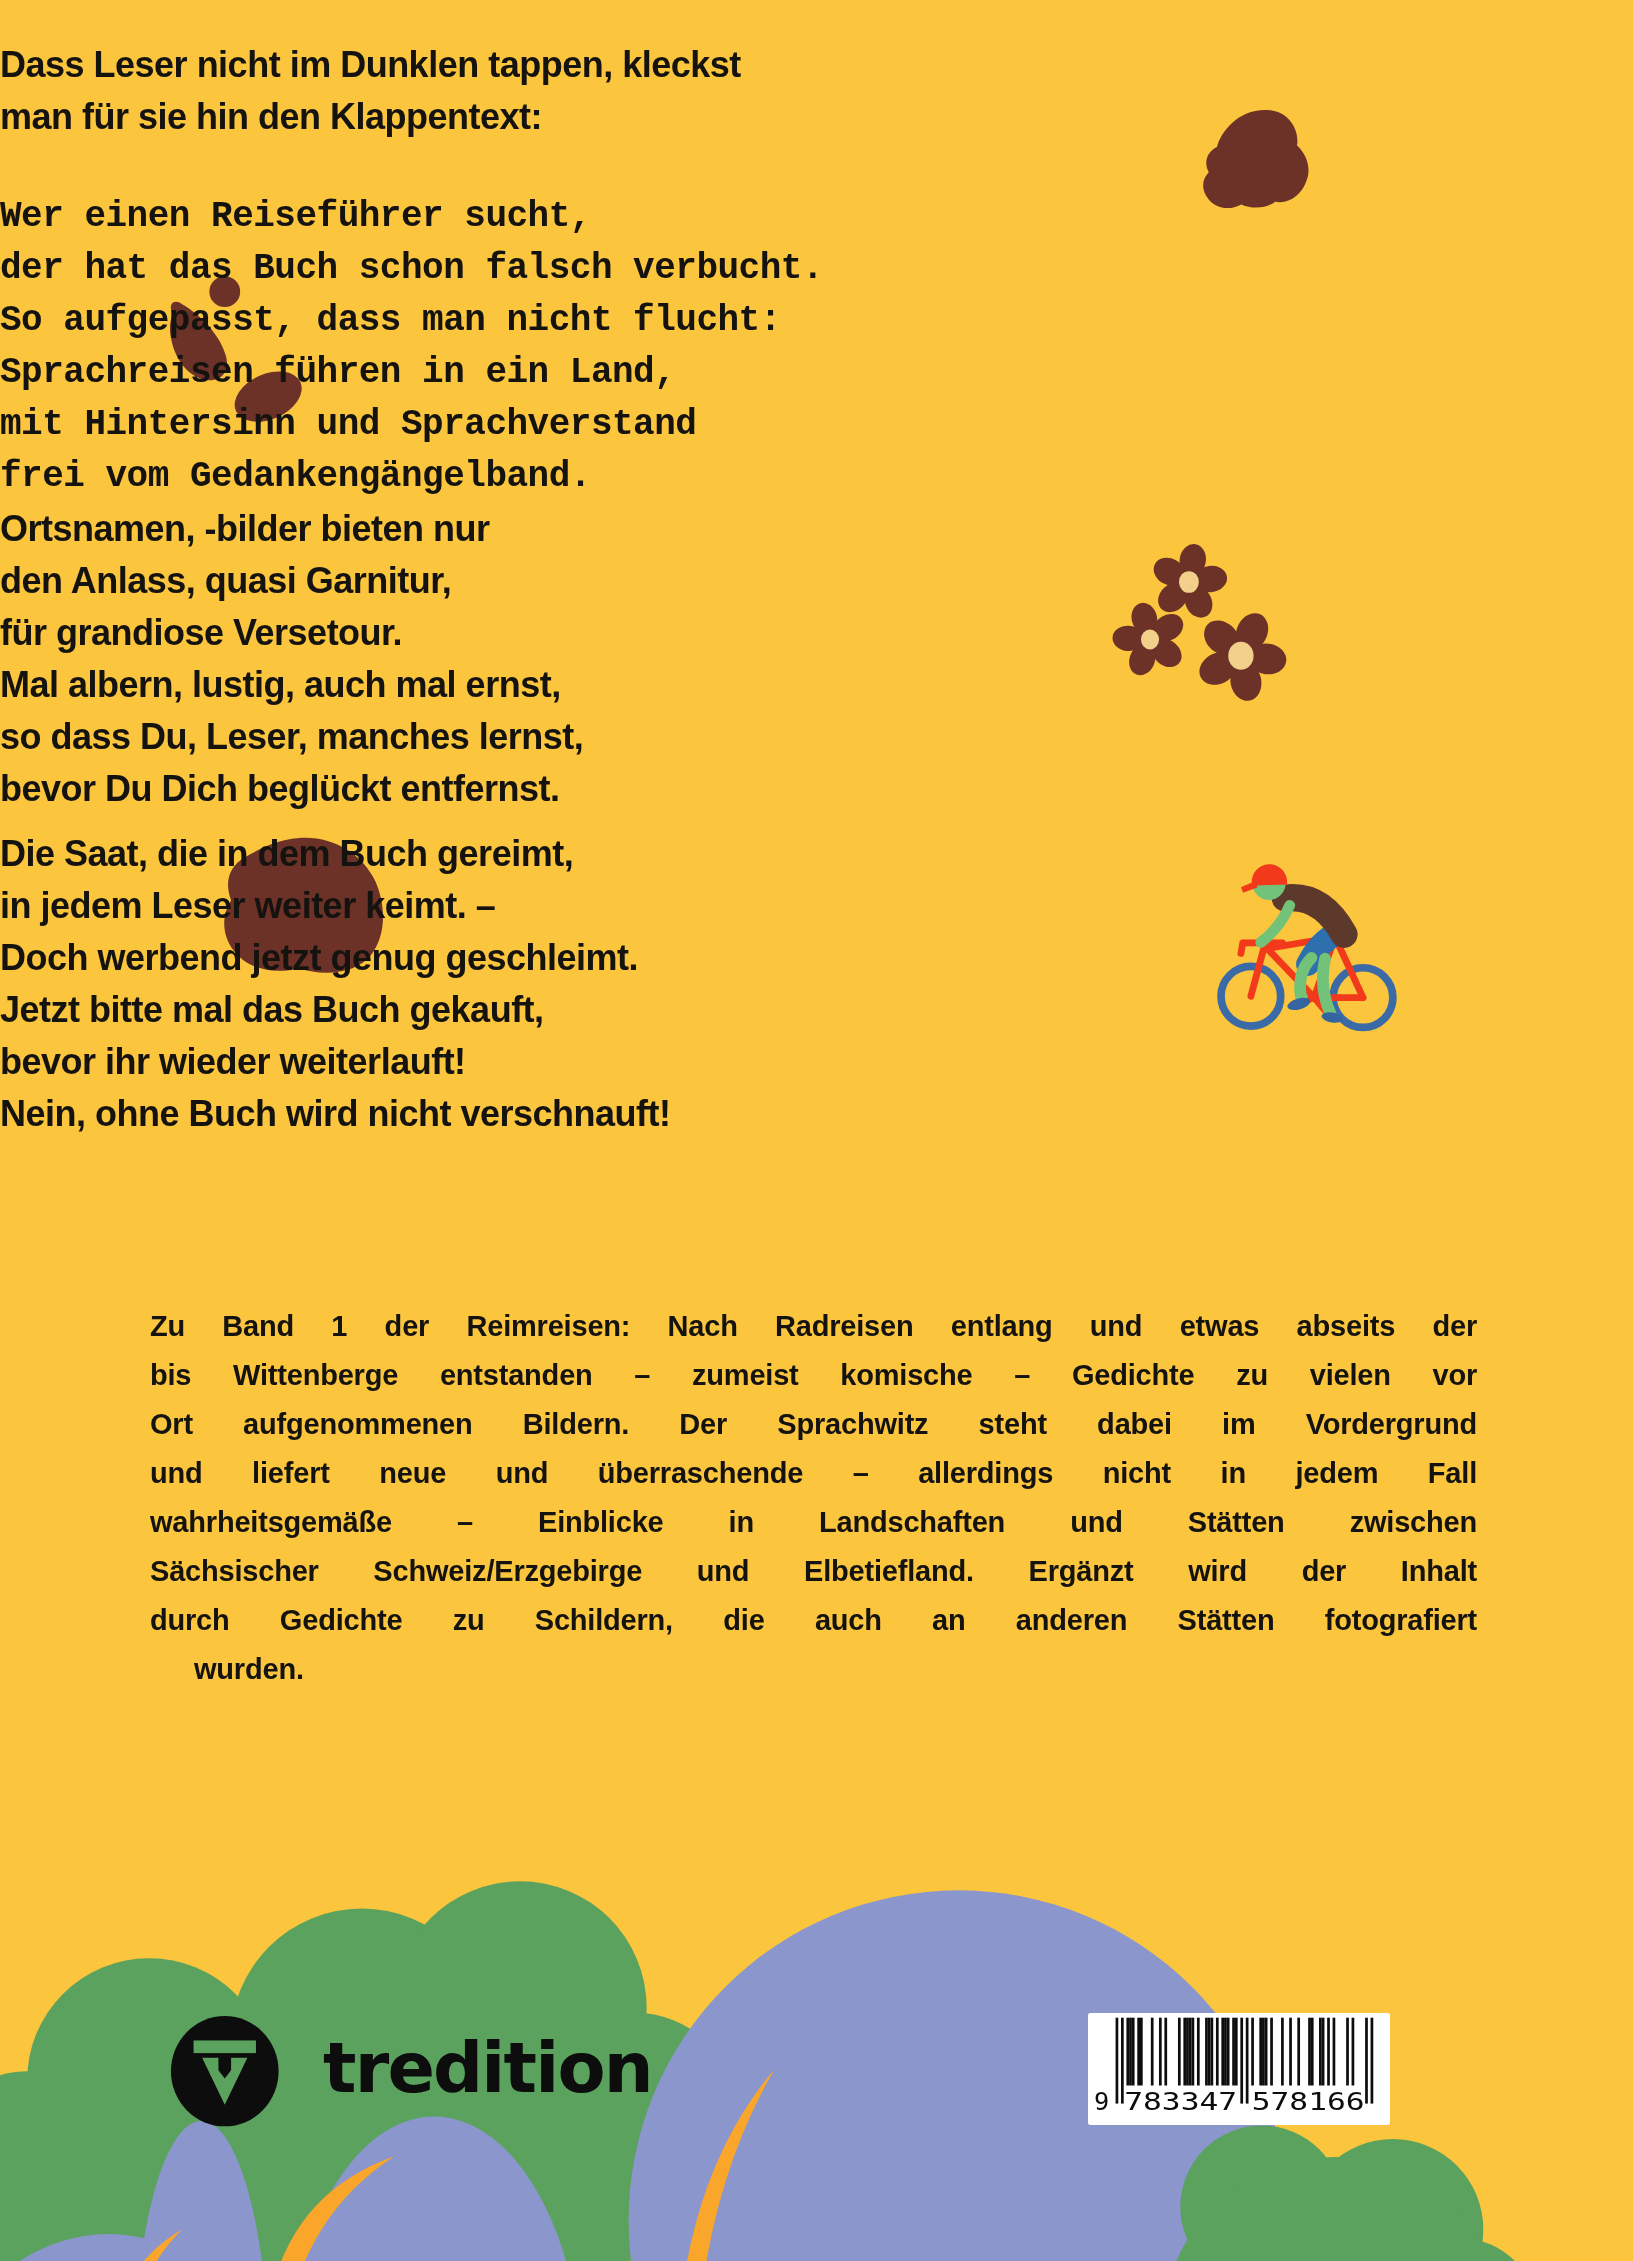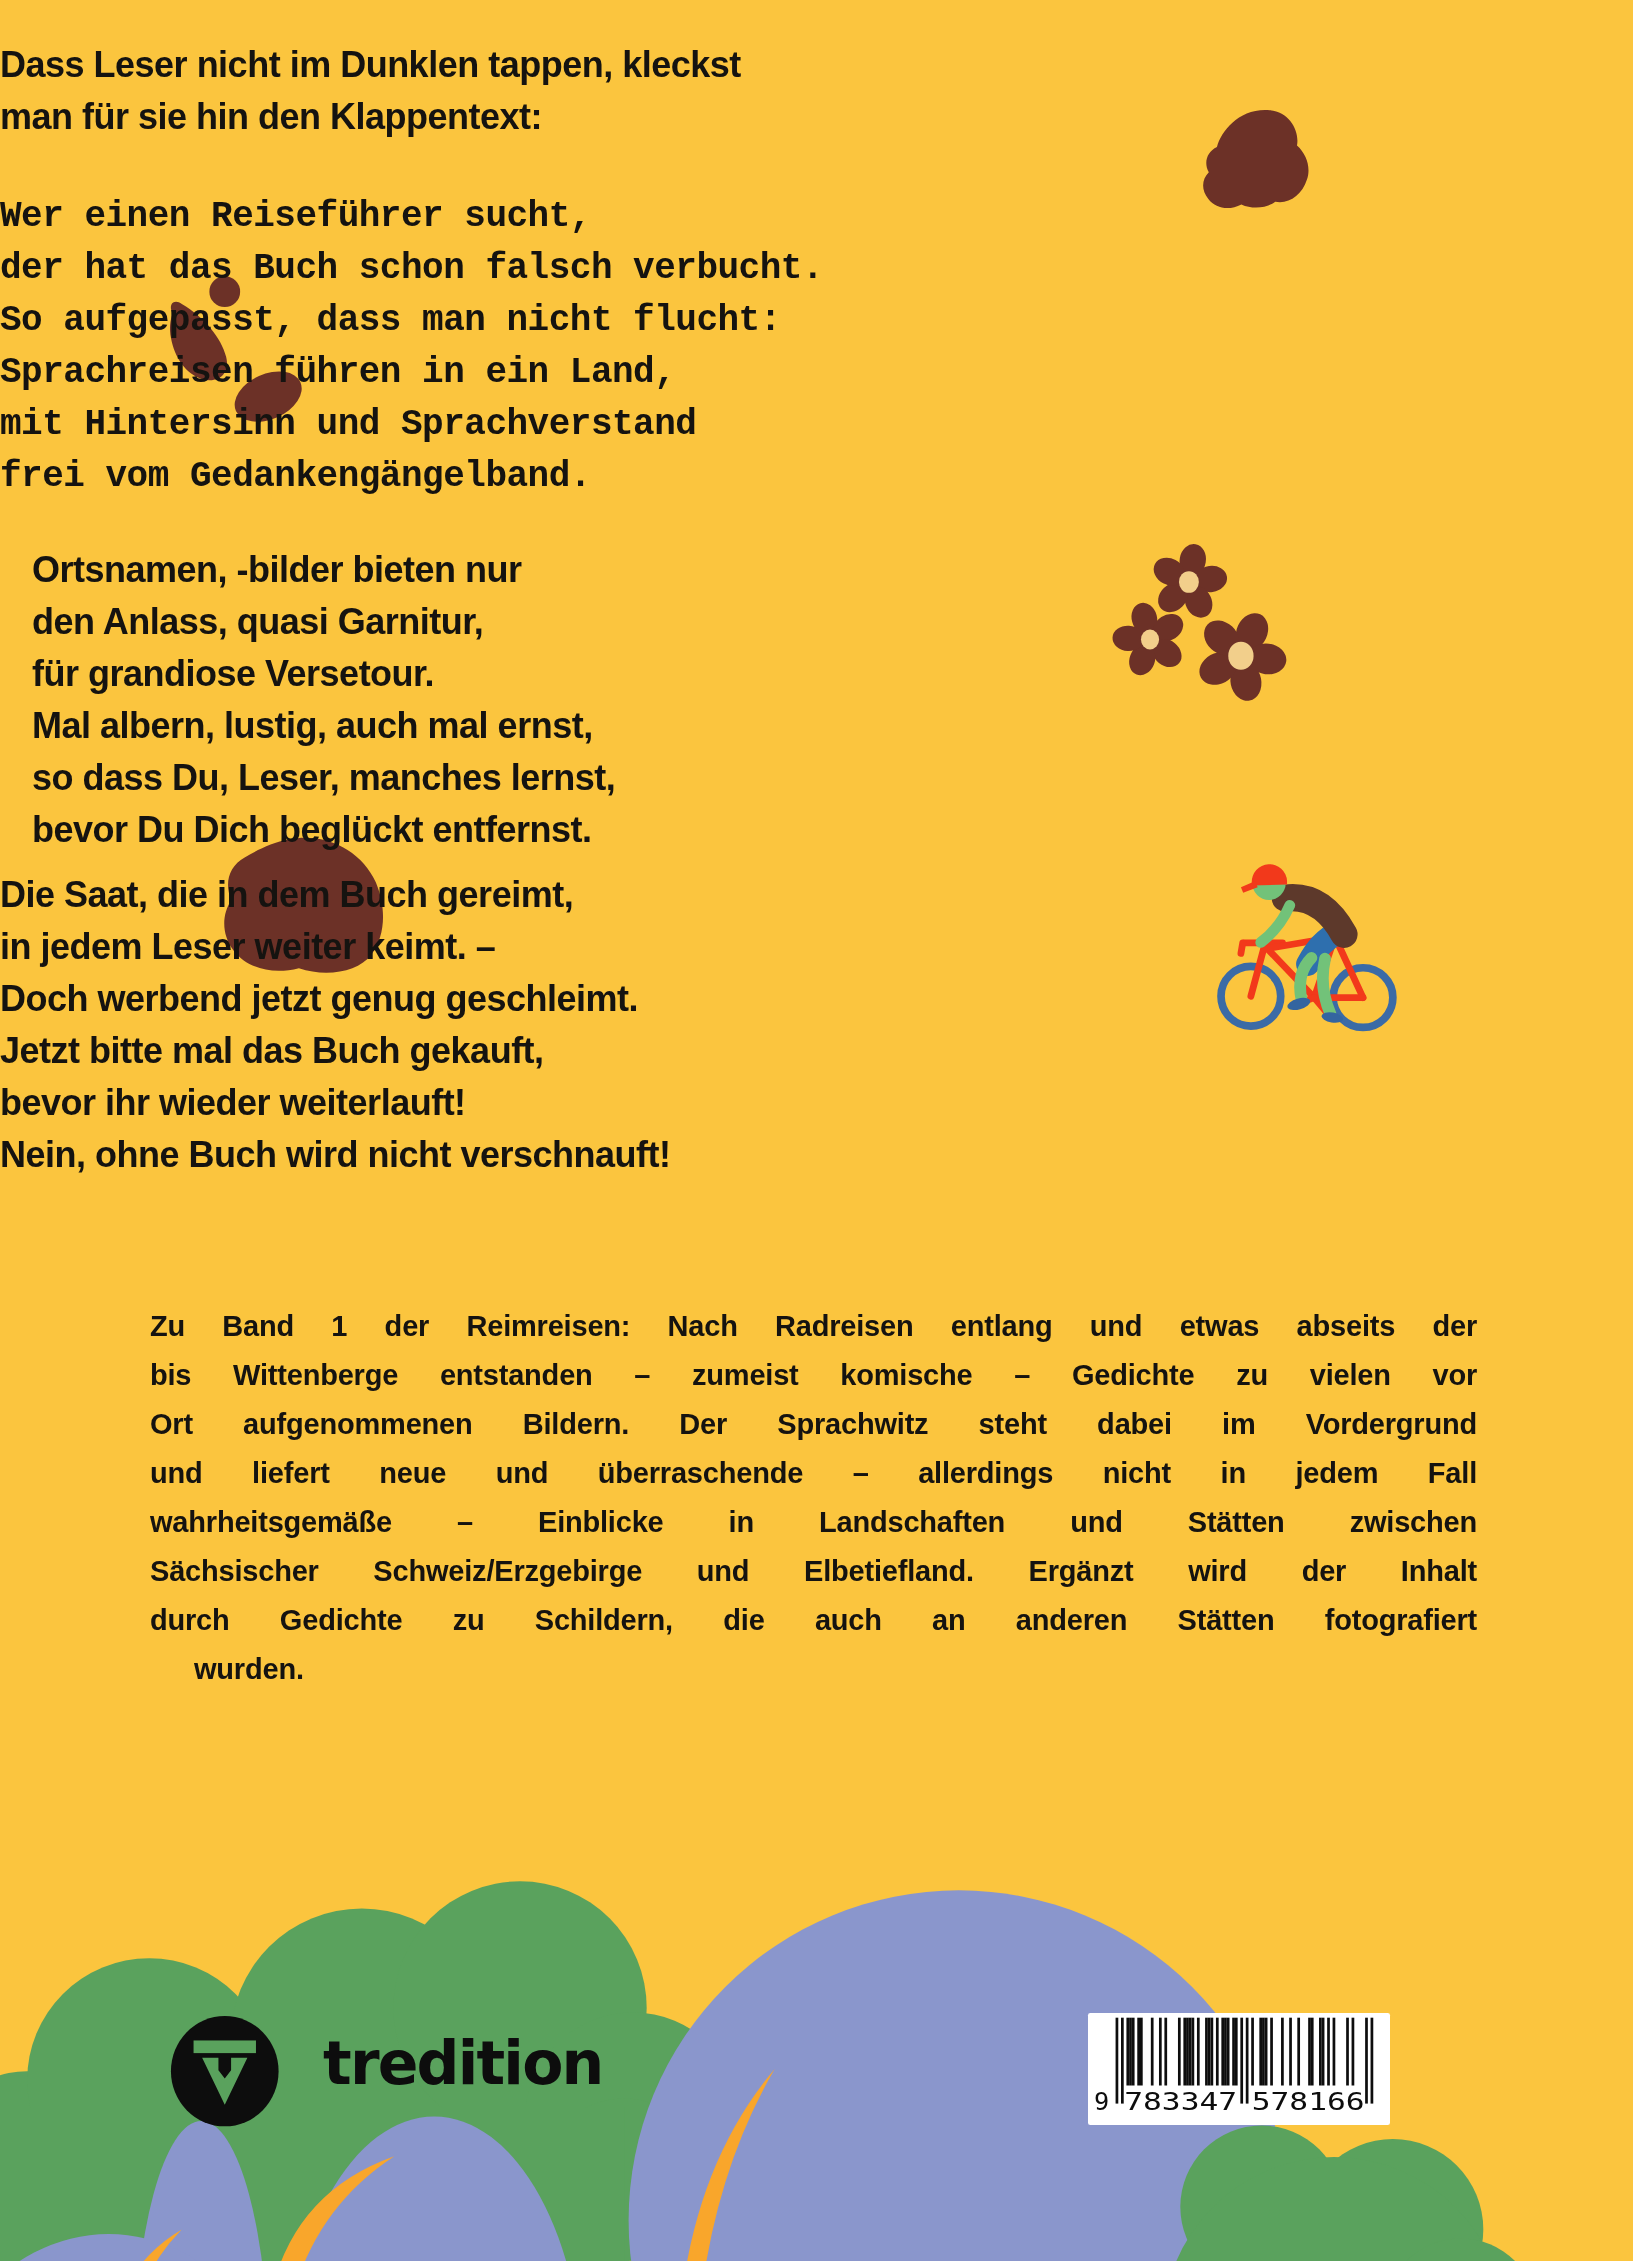--- a/index.html
+++ b/index.html
@@ -13,31 +13,31 @@
   }
   .deco{position:absolute;left:0;top:0;z-index:1;}
   .textlayer{position:relative;z-index:2;}
   .poem{
     position:absolute;left:0;top:39px;width:1615px;
     text-align:left;font-weight:bold;font-size:36px;line-height:52px;
     letter-spacing:-0.5px;
   }
   .stanza{margin:0;}
   .gap0{margin-top:48px;font-family:Liberation Mono, monospace;}
-  .gap1{margin-top:41px;padding-left:32px;}
+  .gap1{}
   .gap2{margin-top:13px;}
   .para{
     position:absolute;left:150px;top:1302px;width:1327px;
     font-weight:bold;font-size:29px;line-height:49px;letter-spacing:-0.2px;
   }
   .para-line{text-align:justify;text-align-last:justify;}
   .para-line.last{text-align-last:left;margin-left:44px;}
   .wordmark{
     position:absolute;left:323px;top:2033px;z-index:3;
-    font-size:60px;font-weight:bold;letter-spacing:-1.8px;line-height:1;
+    font-size:70px;font-weight:bold;letter-spacing:-1.8px;line-height:1;
     color:#0d0d0d;font-family:"DejaVu Sans",sans-serif;
   }
   .barcode-box{
     position:absolute;left:1088px;top:2013px;width:302px;height:112px;
     background:#ffffff;border-radius:2.3px;z-index:3;
   }
 </style>
 </head>
 <body>
 

